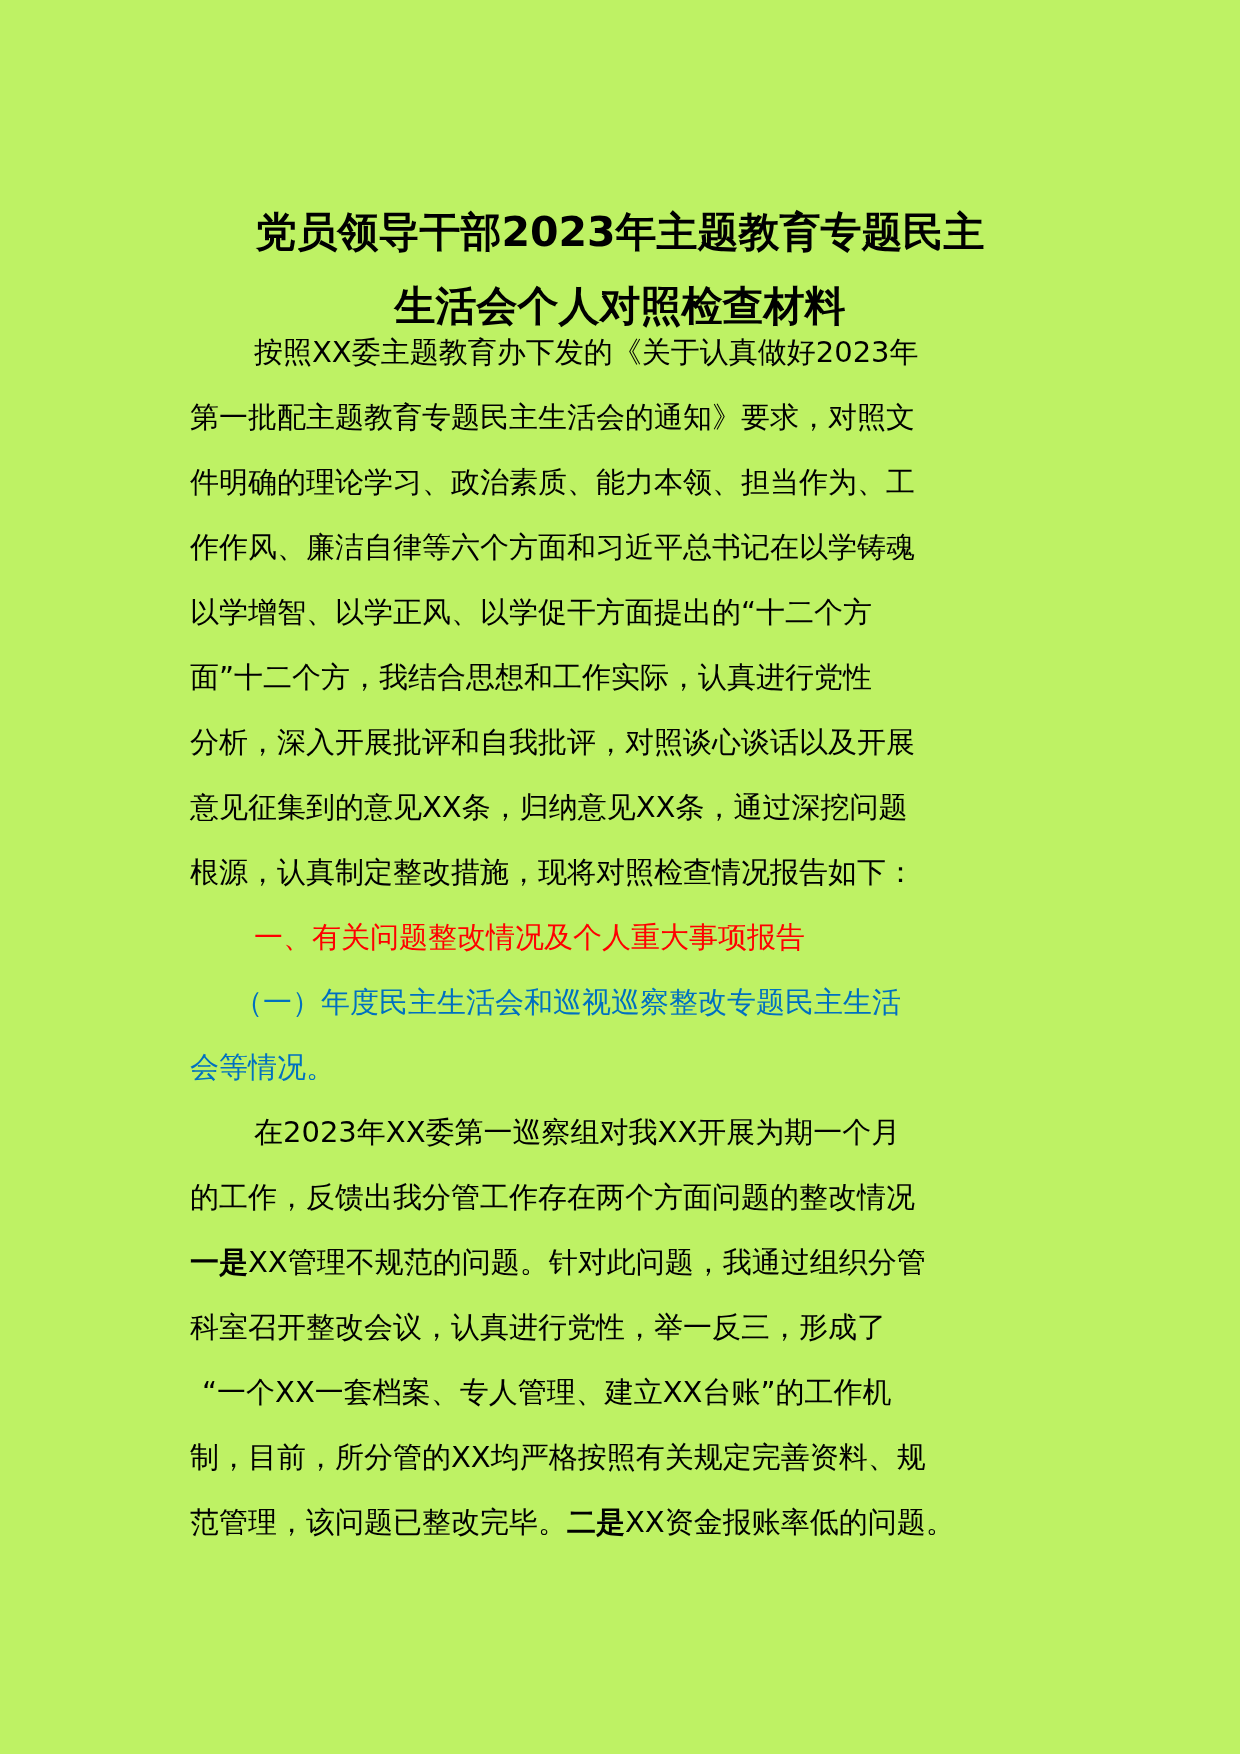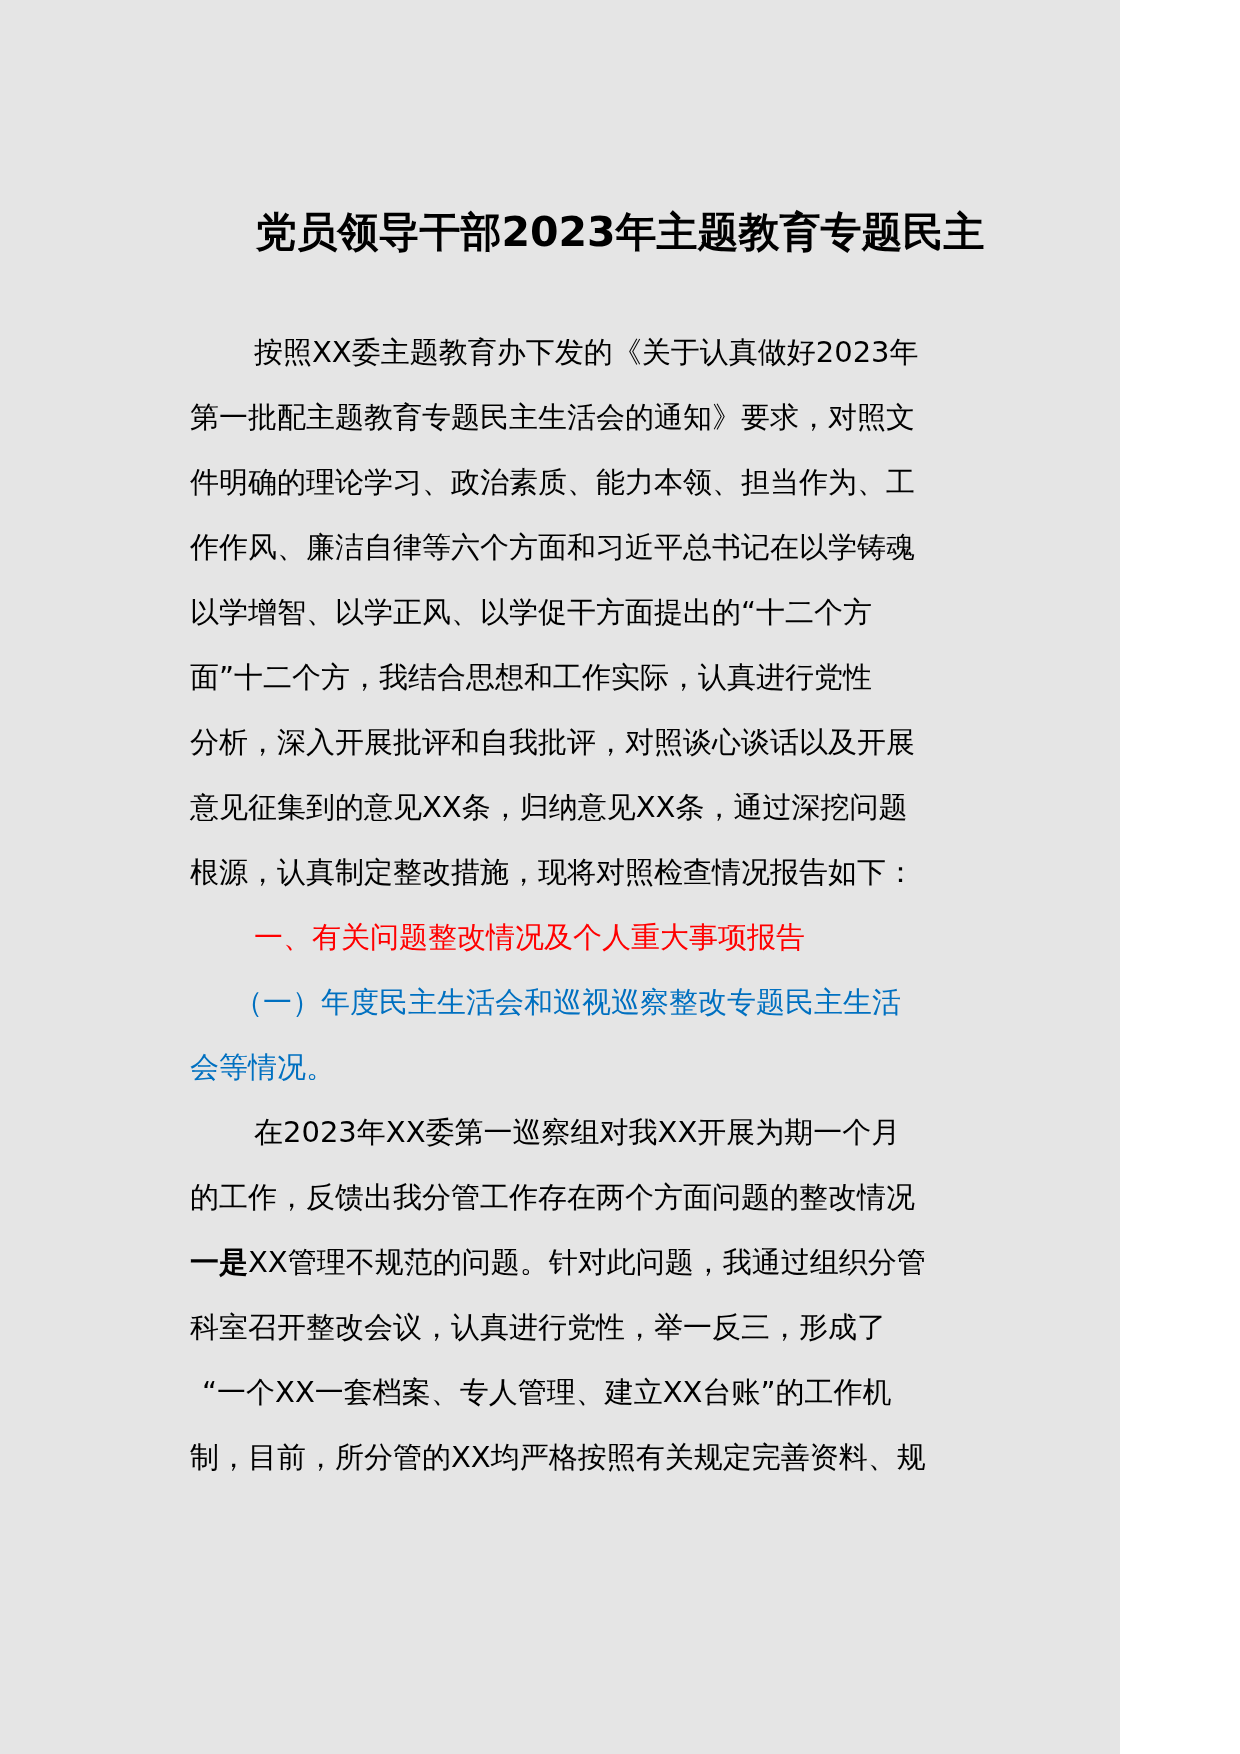--- a/index.html
+++ b/index.html
@@ -11,23 +11,23 @@
       width: 1240px;
       height: 1754px;
       position: relative;
       overflow: hidden;
       font-family: "DejaVu Sans", "Liberation Sans", sans-serif;
       color: #000000;
     }
     .page {
       position: absolute;
       left: 0; top: 0;
-      width: 1120px;
+      width: 1240px;
       height: 1754px;
-      background: #e5e5e5;
+      background: #bef264;
     }
     .title {
       position: absolute;
       left: 150px;
       width: 940px;
       top: 195px;
       text-align: center;
       font-size: 41px;
       font-weight: bold;
       line-height: 74px;
@@ -52,20 +52,21 @@
     .blue { color: #0070c0; }
     .b { font-weight: bold; }
   </style>
 </head>
 <body>
 
 <div class="page">
 
   <div class="title">
     <span class="line" style="font-size:41px;height:74px;line-height:74px;">党员领导干部2023年主题教育专题民主</span>
+    <span class="line" style="font-size:41px;height:74px;line-height:74px;">生活会个人对照检查材料</span>
   </div>
 
   <div class="body-text" style="top:320px;">
     <span class="line indent">按照XX委主题教育办下发的《关于认真做好2023年</span>
     <span class="line">第一批配主题教育专题民主生活会的通知》要求，对照文</span>
     <span class="line">件明确的理论学习、政治素质、能力本领、担当作为、工</span>
     <span class="line">作作风、廉洁自律等六个方面和习近平总书记在以学铸魂</span>
     <span class="line">以学增智、以学正风、以学促干方面提出的“十二个方</span>
     <span class="line">面”十二个方，我结合思想和工作实际，认真进行党性</span>
     <span class="line">分析，深入开展批评和自我批评，对照谈心谈话以及开展</span>
@@ -78,15 +79,18 @@
     <span class="line blue">会等情况。</span>
 
     <span class="line indent">在2023年XX委第一巡察组对我XX开展为期一个月</span>
     <span class="line">的工作，反馈出我分管工作存在两个方面问题的整改情况</span>
     <span class="line">
       <span class="b">一是</span><span>XX管理不规范的问题。针对此问题，我通过组织分管</span>
     </span>
     <span class="line">科室召开整改会议，认真进行党性，举一反三，形成了</span>
     <span class="line" style="padding-left:12px;">“一个XX一套档案、专人管理、建立XX台账”的工作机</span>
     <span class="line">制，目前，所分管的XX均严格按照有关规定完善资料、规</span>
+    <span class="line">
+      <span>范管理，该问题已整改完毕。</span><span class="b">二是</span><span>XX资金报账率低的问题。</span>
+    </span>
   </div>
 
 </div>
 
 </body></html>

